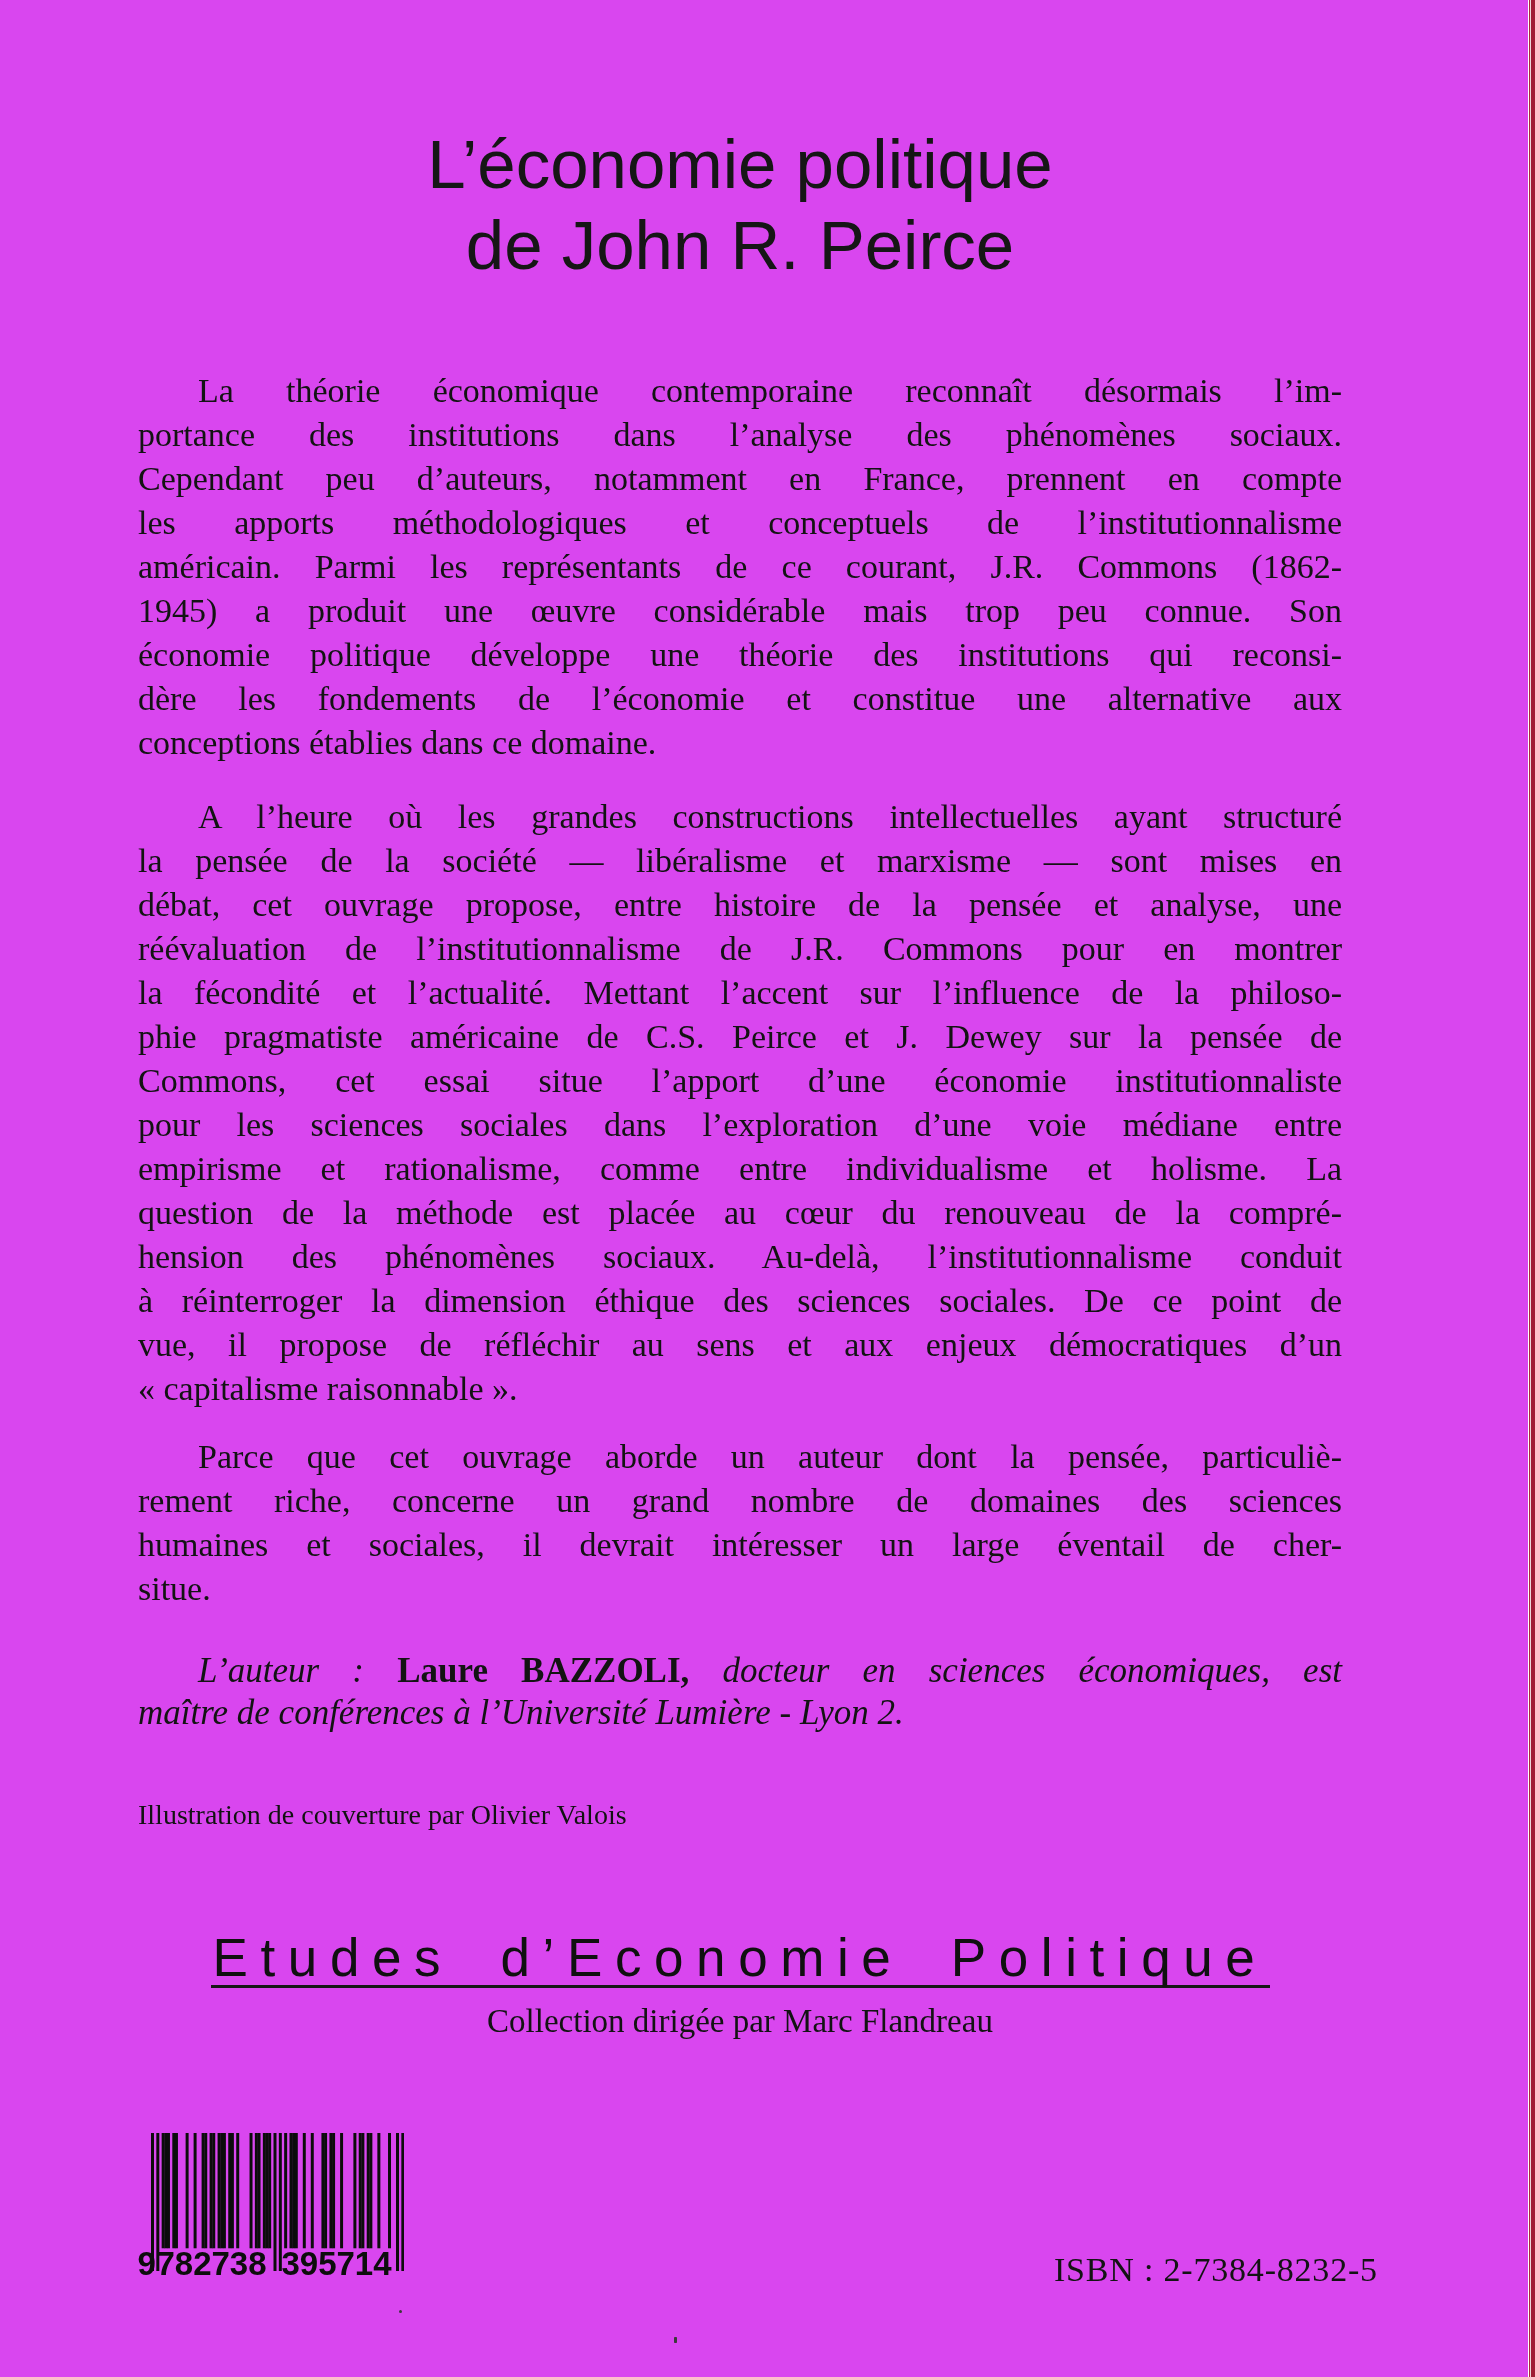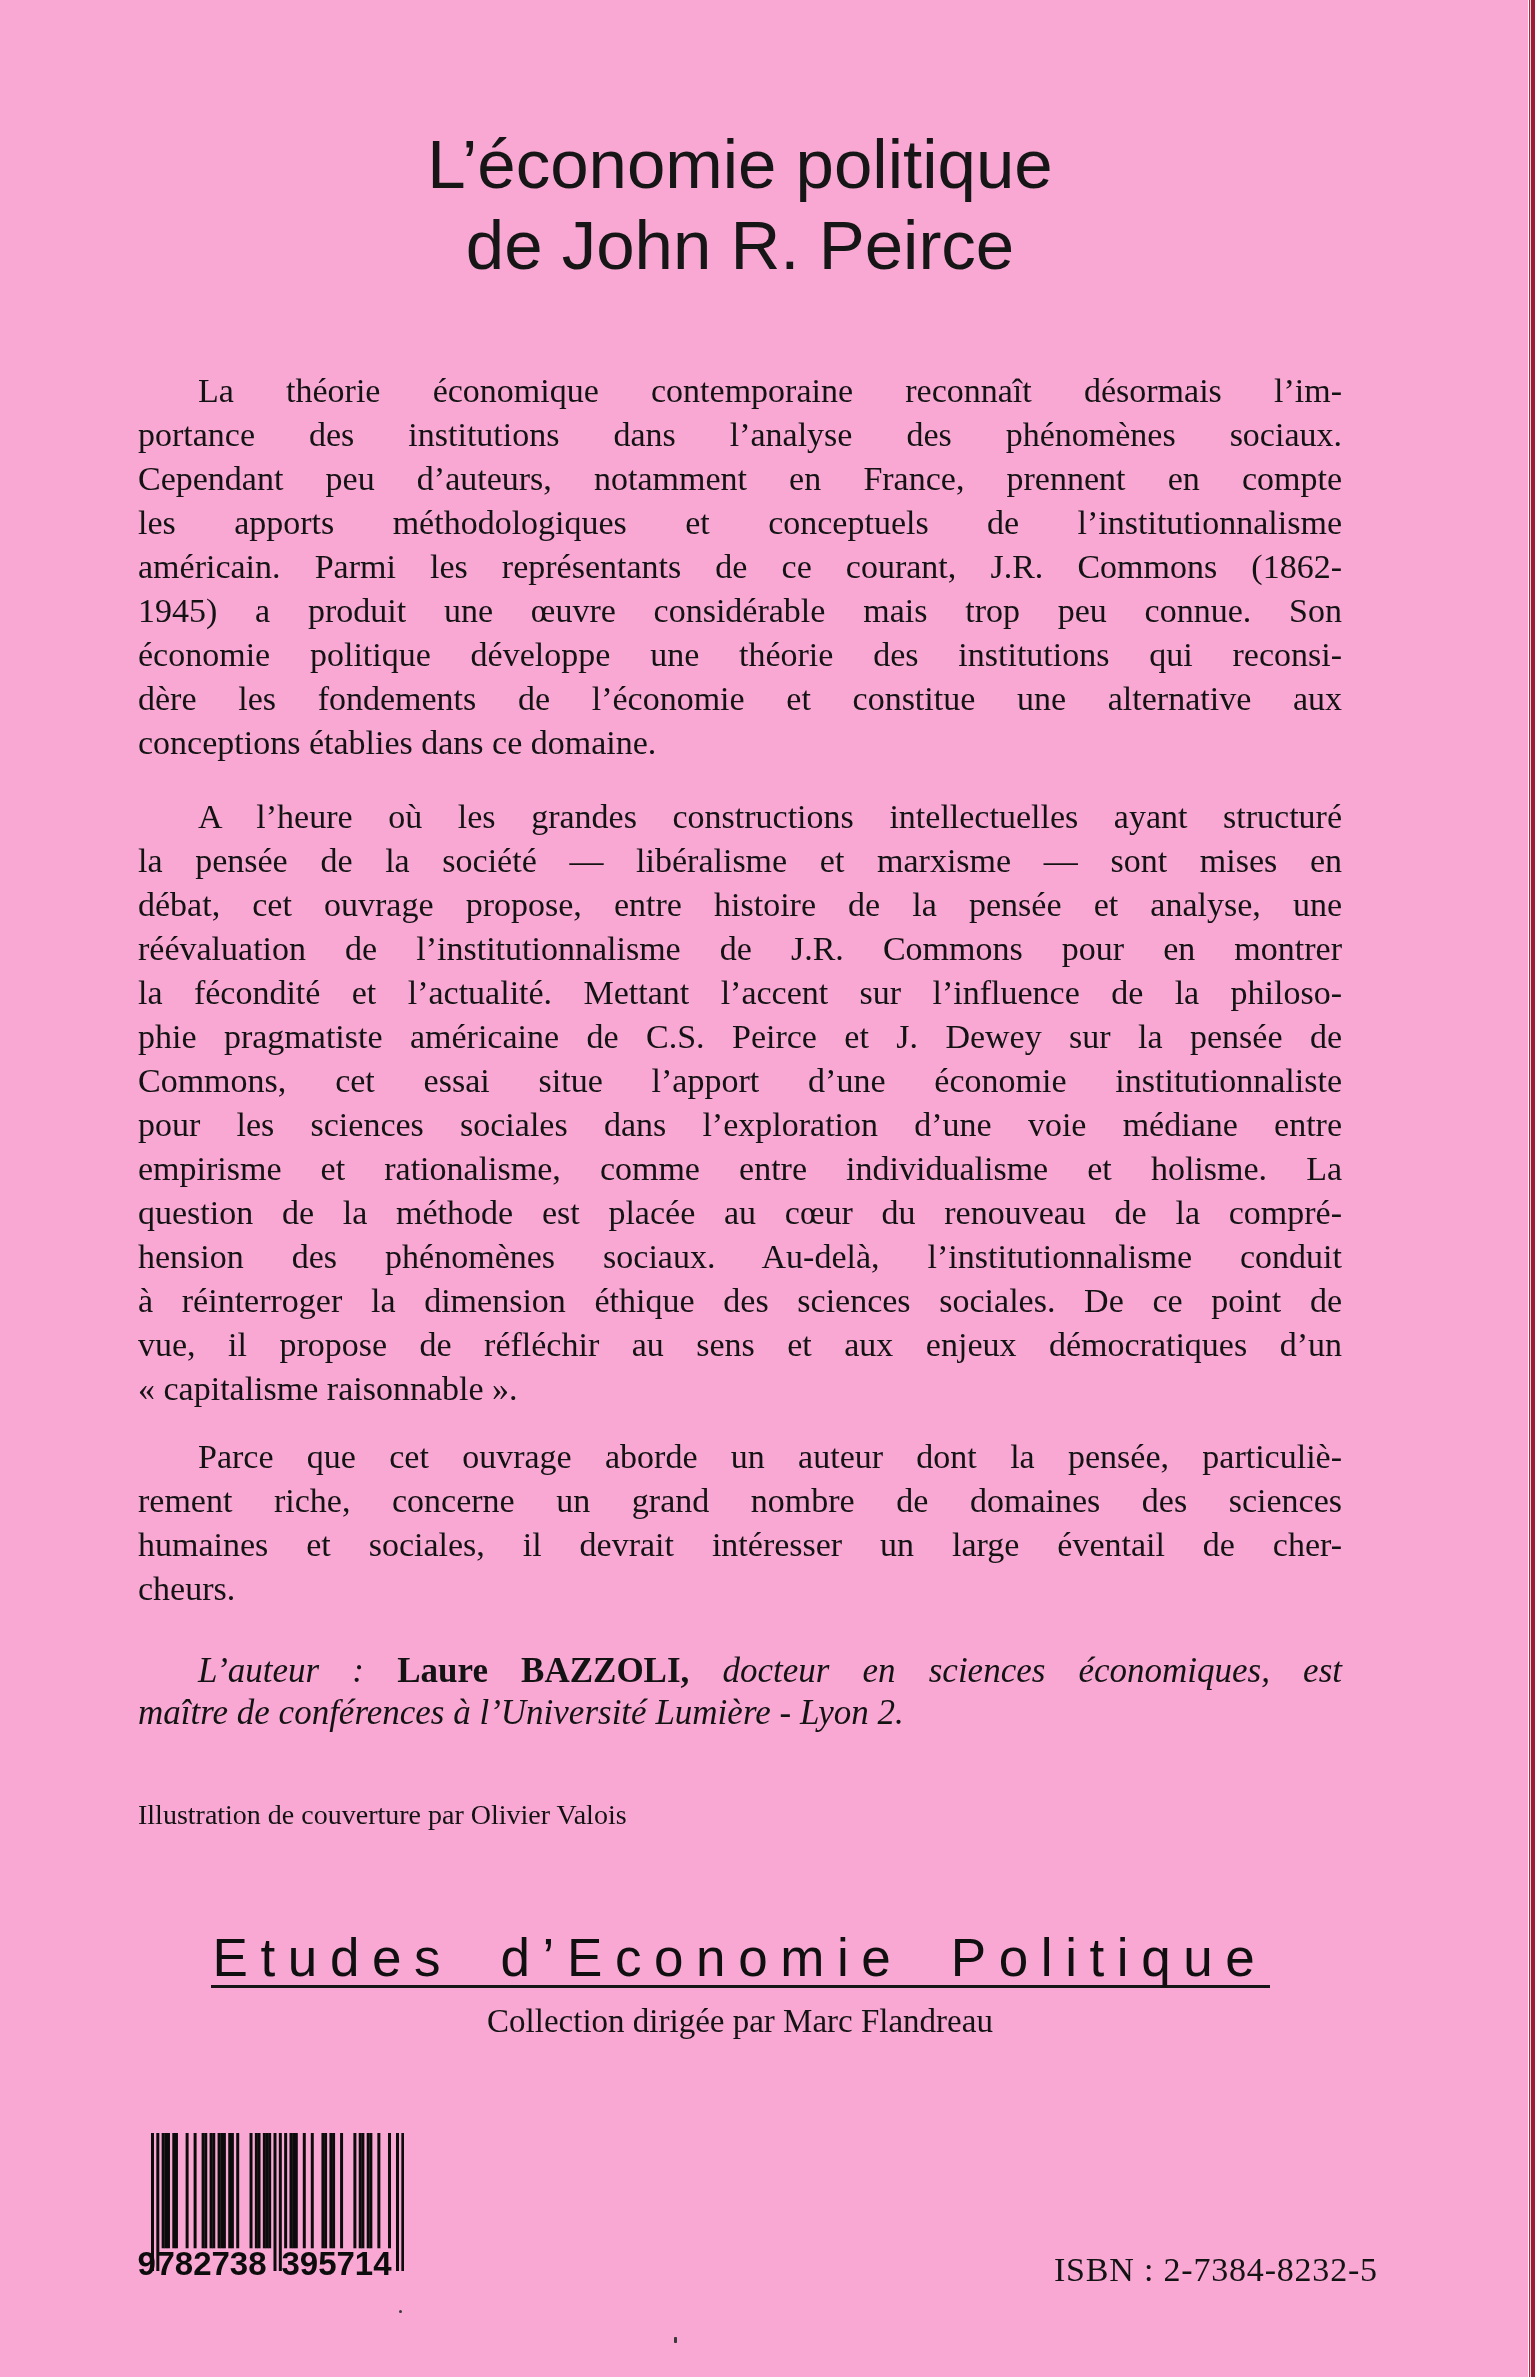--- a/index.html
+++ b/index.html
@@ -1,17 +1,17 @@
 <!DOCTYPE html>
 <html lang="fr" style="font-size:13.4px"><head>
 <meta charset="utf-8">
 <style>
   html,body{margin:0;padding:0;background:#e9e9e9;}
   .page{
-    position:relative;width:1535px;height:2377px;background:#f9a8d4;
+    position:relative;width:1535px;height:2377px;background:#d946ef;
     font-family:"Liberation Serif",serif;color:#121212;overflow:hidden;
     margin:0 auto;
   }
   
   .red-edge{
     position:absolute;top:0;right:0;width:6.7px;height:2377px;
     background:linear-gradient(to right,#ffffff 0,#ffffff 0.8px,#b02542 0.8px,#b02542 2.5px,#ead6da 2.5px,#ead6da 3.4px,#a01c36 3.4px,#a01c36 6.7px);
   }
   .title{
     position:absolute;left:138px;top:124px;width:1204px;margin:0;
@@ -91,21 +91,21 @@
           <div class="bline">question de la méthode est placée au cœur du renouveau de la compré-</div>
           <div class="bline">hension des phénomènes sociaux. Au-delà, l’institutionnalisme conduit</div>
           <div class="bline">à réinterroger la dimension éthique des sciences sociales. De ce point de</div>
           <div class="bline">vue, il propose de réfléchir au sens et aux enjeux démocratiques d’un</div>
           <div class="bline last">« capitalisme raisonnable ».</div>
         </div>
         <div class="par">
           <div class="bline first">Parce que cet ouvrage aborde un auteur dont la pensée, particuliè-</div>
           <div class="bline">rement riche, concerne un grand nombre de domaines des sciences</div>
           <div class="bline">humaines et sociales, il devrait intéresser un large éventail de cher-</div>
-          <div class="bline last">cheurs.</div>
+          <div class="bline last">situe.</div>
         </div>
       </div>
 
     <div class="author">
       <div class="bline first"><span>L’auteur : </span><span class="name">Laure BAZZOLI,</span><span> docteur en sciences économiques, est</span></div>
       <div class="bline last">maître de conférences à l’Université Lumière - Lyon 2.</div>
     </div>
 
     <div class="credit">Illustration de couverture par Olivier Valois</div>
   </div>

